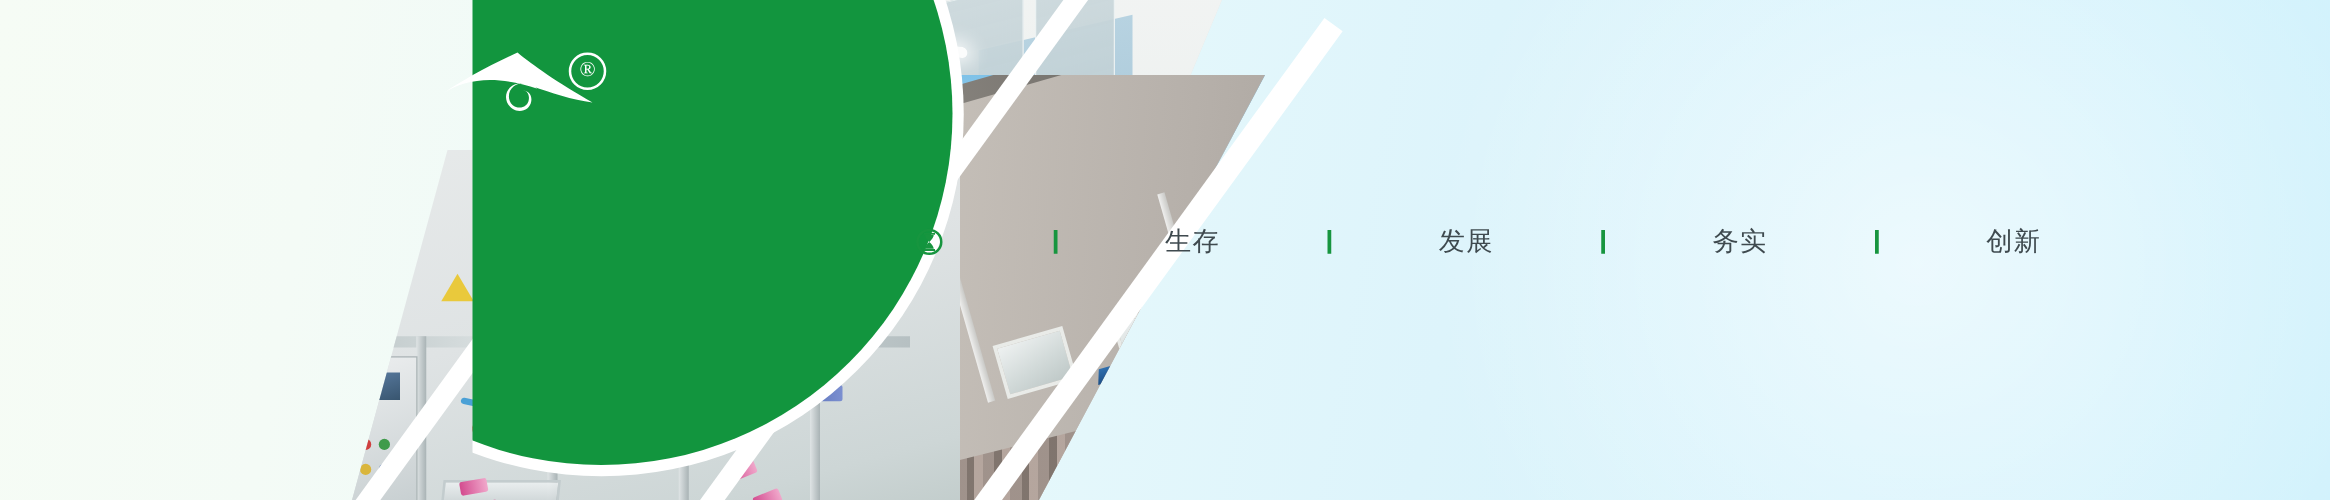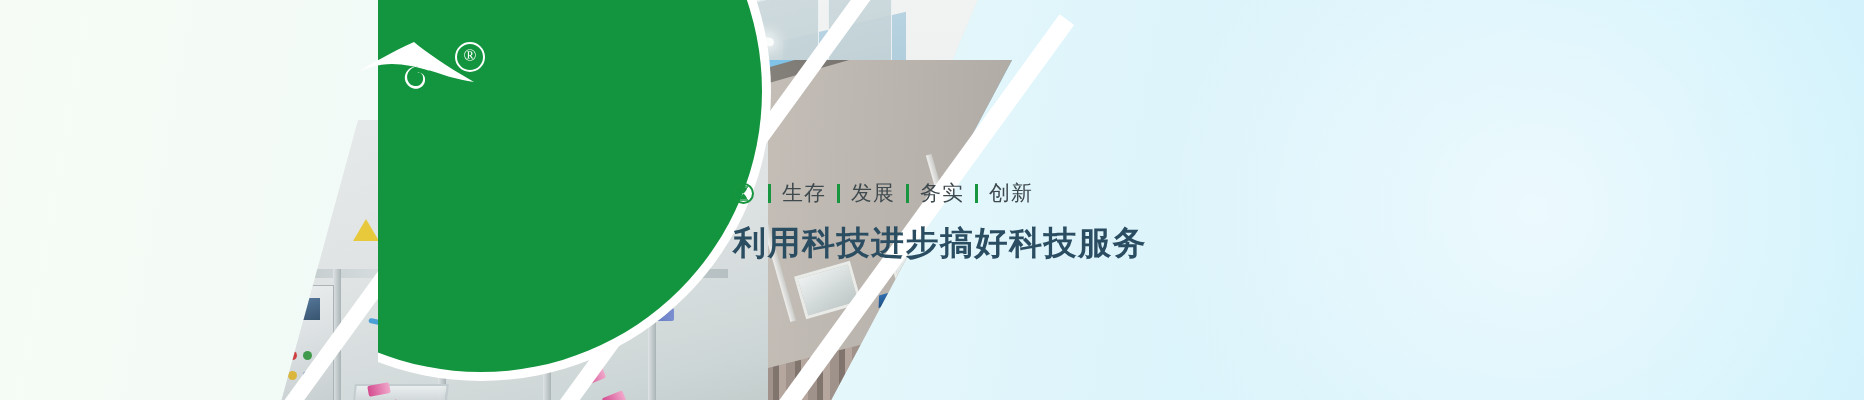--- a/index.html
+++ b/index.html
@@ -455,20 +455,21 @@
     top: 178px;
     width: 900px;
   }
 
   .tagline {
     display: flex;
     align-items: center;
     gap: 8px;
     height: 30px;
     margin-bottom: 14px;
+    justify-content: space-between;
   }
   .tag-badge {
     position: relative;
     width: 21px;
     height: 21px;
     border-radius: 50%;
     border: 2px solid #17953f;
     box-sizing: border-box;
     margin-right: 3px;
     flex: 0 0 auto;
@@ -617,16 +618,15 @@
       <span class="tag-sep"></span>
       <span class="tag-word">生存</span>
       <span class="tag-sep"></span>
       <span class="tag-word">发展</span>
       <span class="tag-sep"></span>
       <span class="tag-word">务实</span>
       <span class="tag-sep"></span>
       <span class="tag-word">创新</span>
     </div>
 
-    <div class="headline">利用科技进步搞好科技服务</div>
   </div>
 
 </div>
 
 </body></html>

